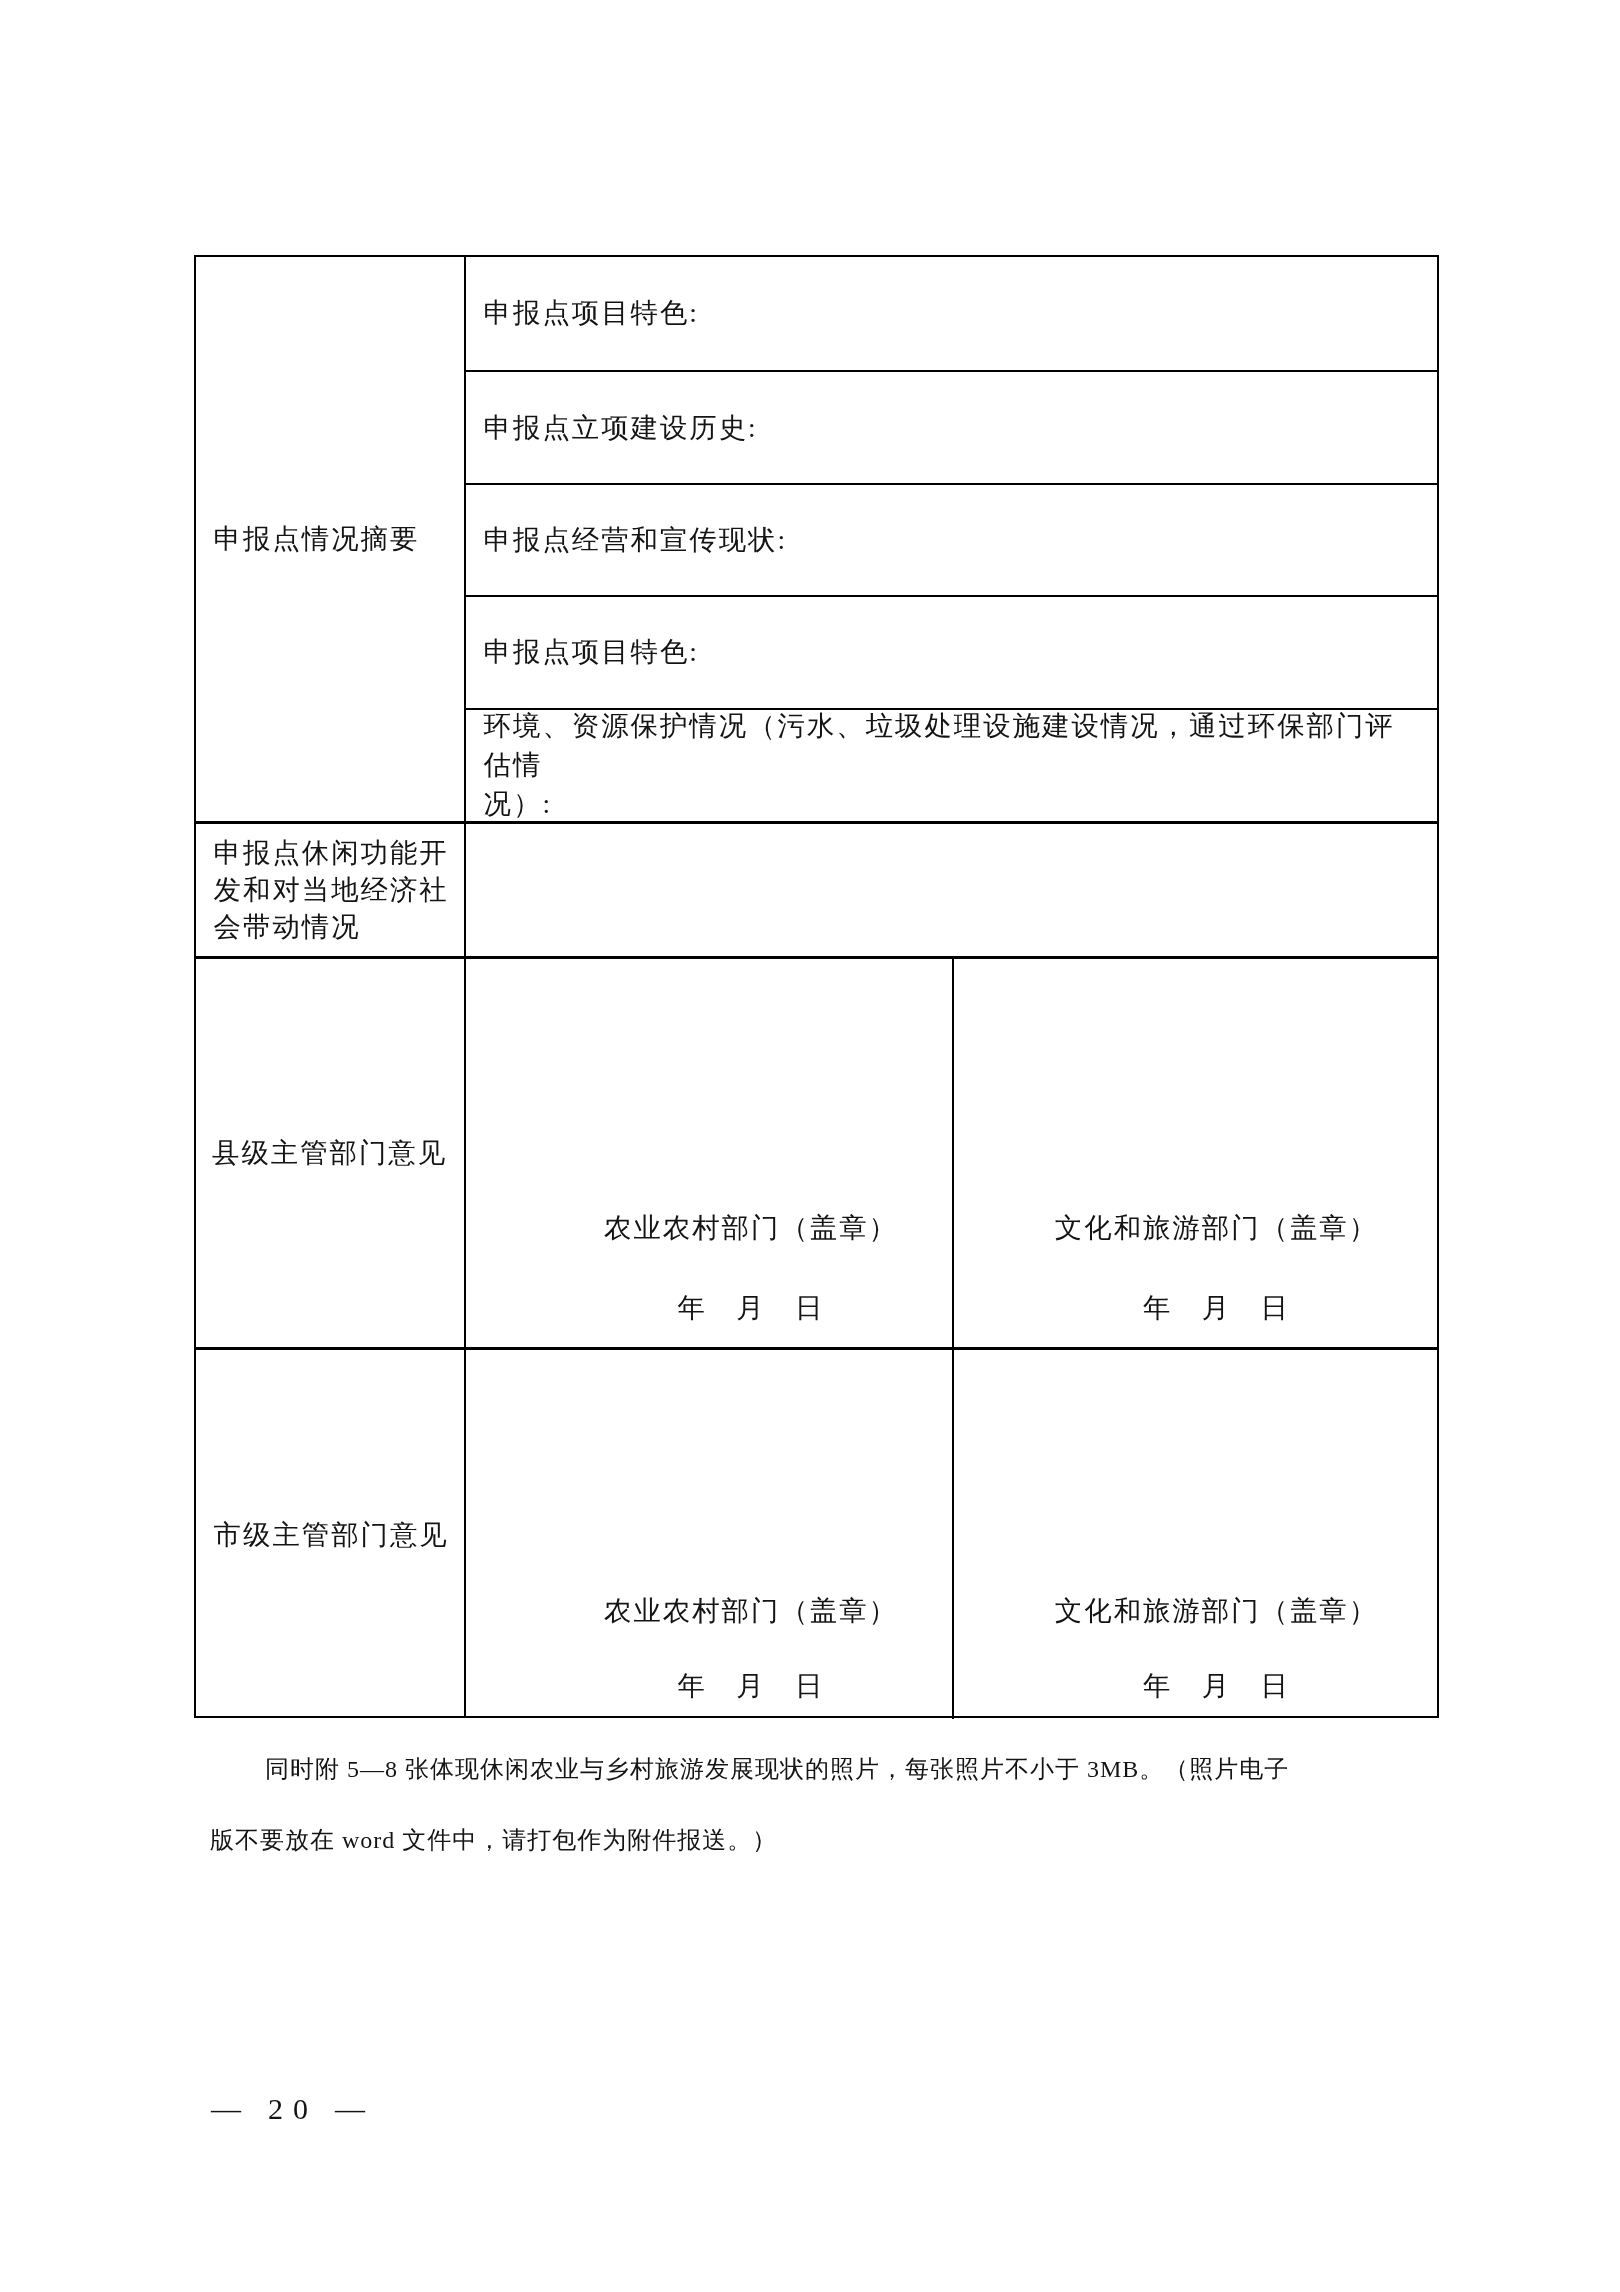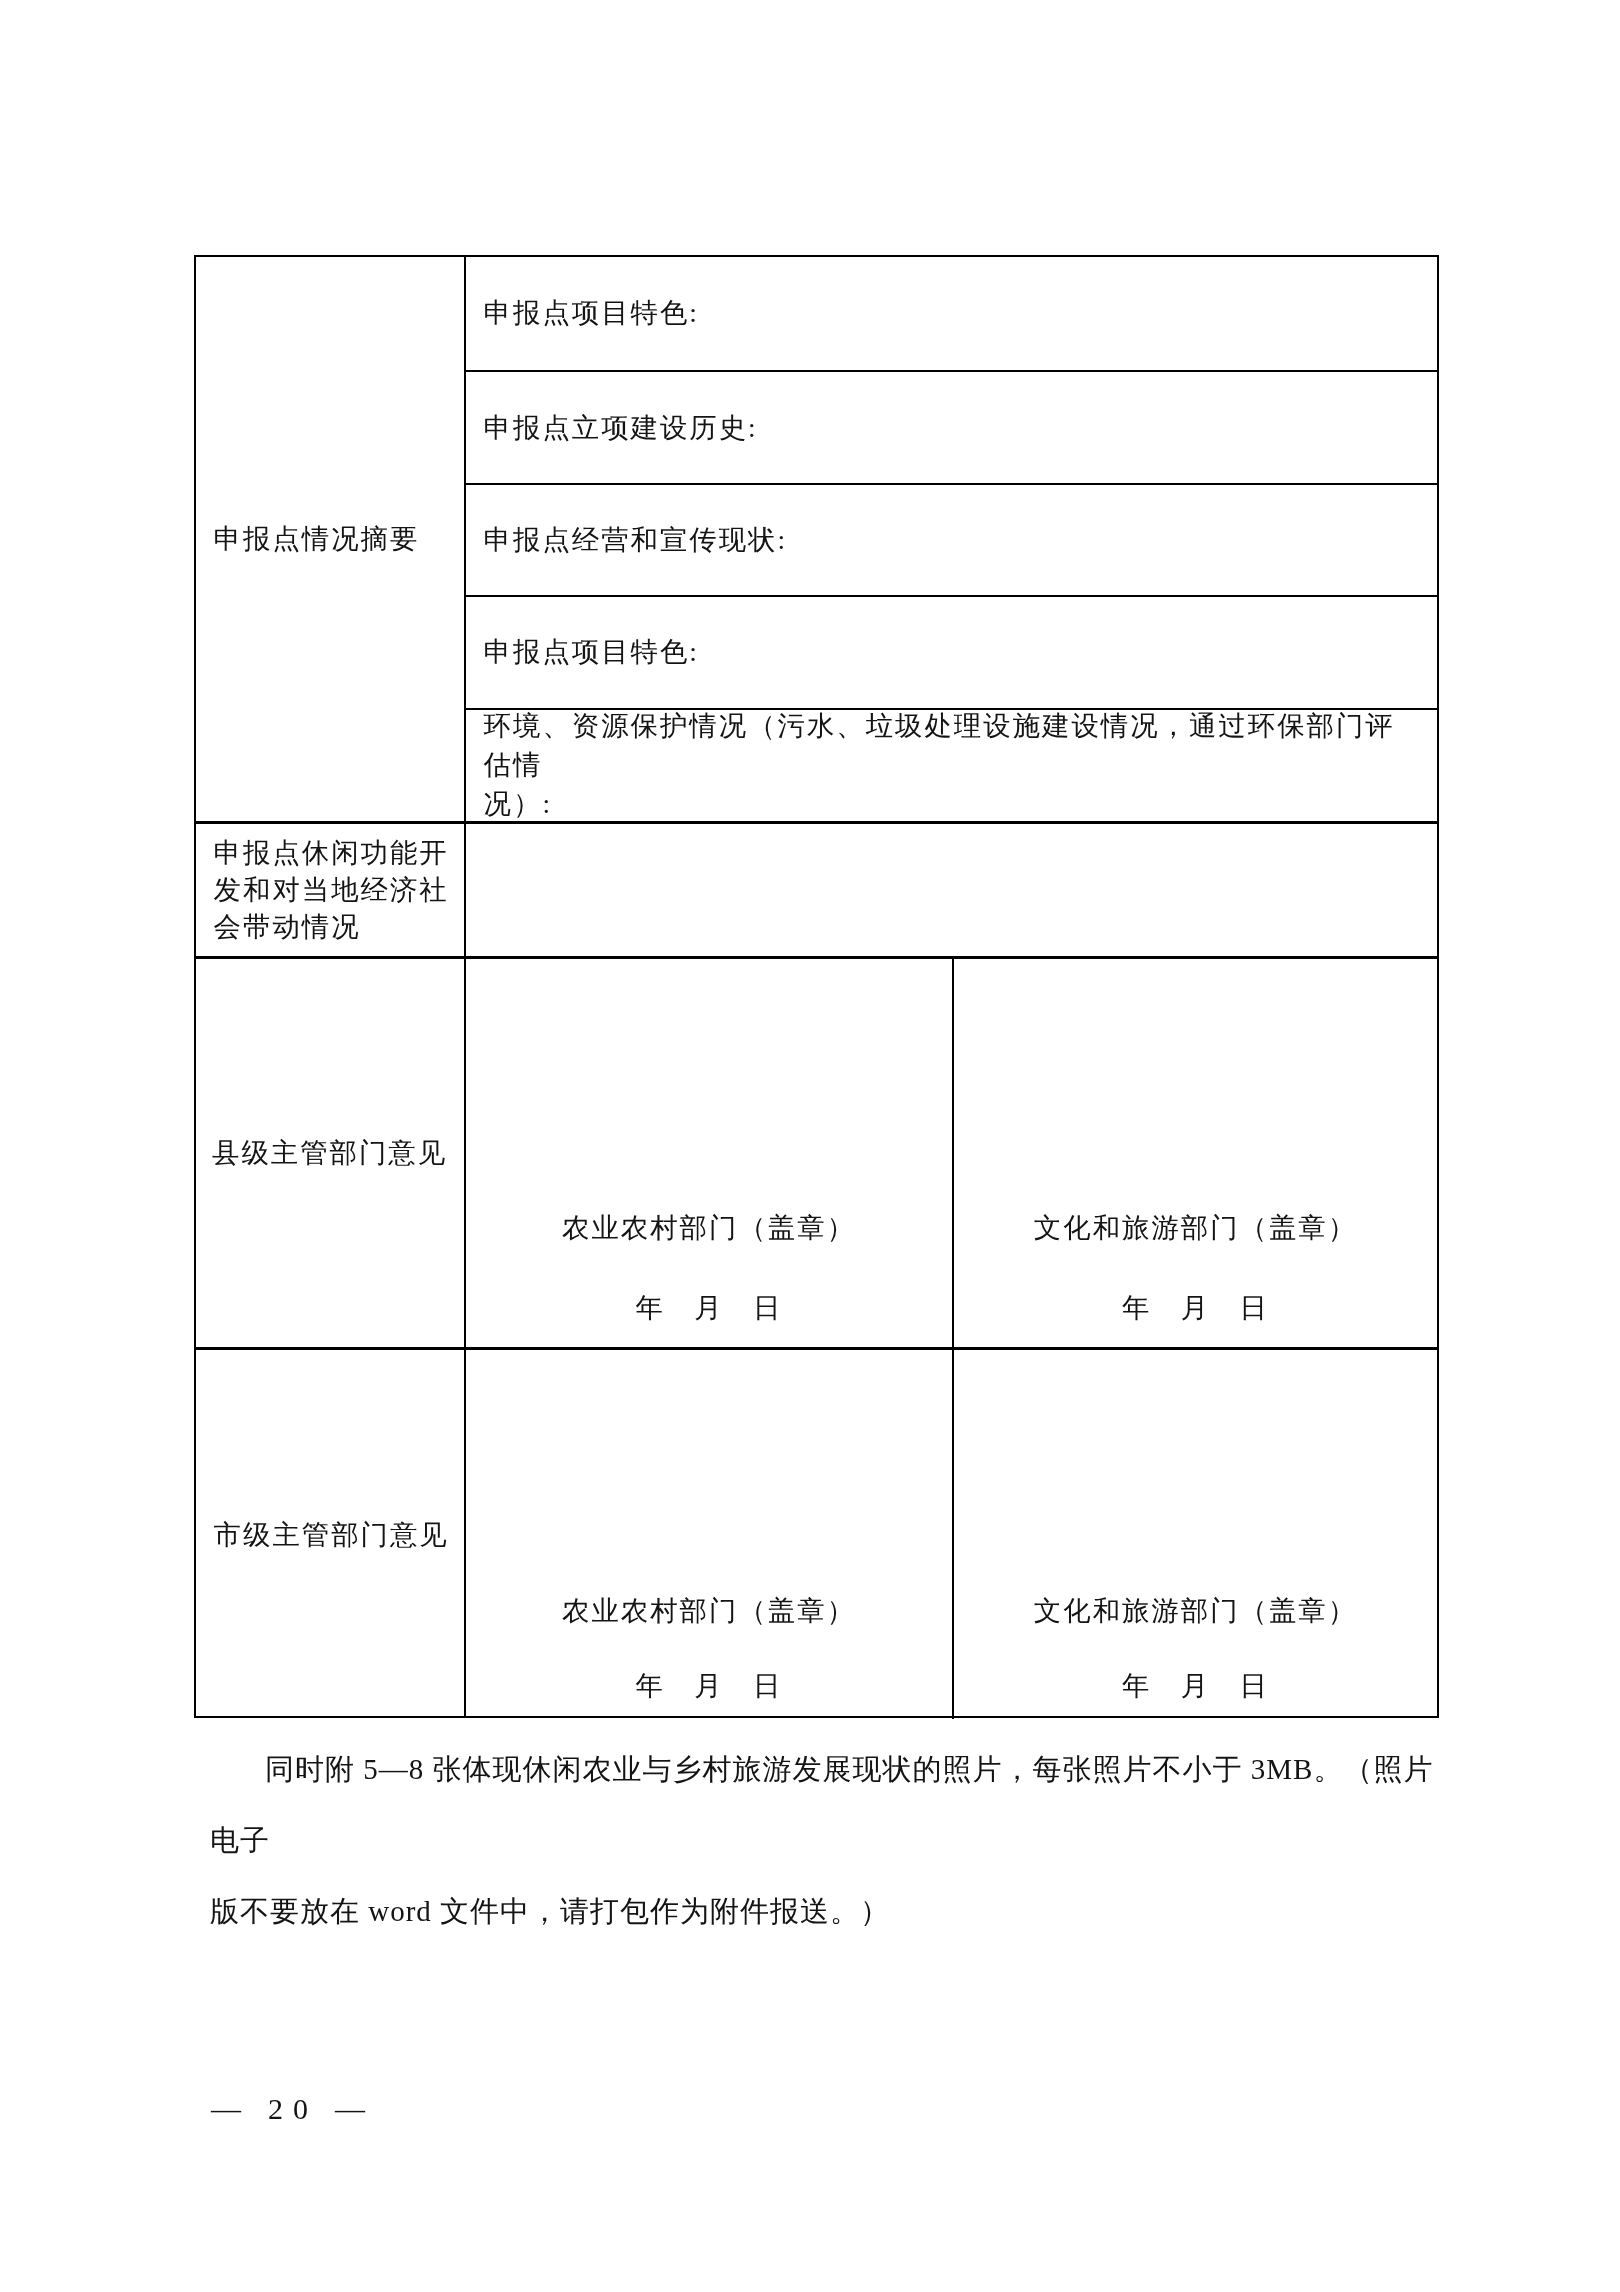--- a/index.html
+++ b/index.html
@@ -36,37 +36,37 @@
   .summary-label{top:0;height:564px;font-family:Liberation Serif, serif;}
   .row1{top:0;height:113px;}
   .row2{top:115px;height:112px;}
   .row3{top:228px;height:110px;}
   .row4{top:340px;height:111px;}
   .row5{top:453px;height:111px;}
   .dev-label{top:567px;height:132px;line-height:37px;}
   .dev-content{left:270px;right:0;top:567px;height:132px;}
   .county-label{top:702px;height:388px;padding-left:16px;}
   .city-label{top:1093px;height:370px;}
-  .opinion-cell{position:absolute;box-sizing:border-box;}
+  .opinion-cell{position:absolute;box-sizing:border-box;margin-left:42px;}
   .county-row{top:702px;height:388px;}
   .city-row{top:1093px;height:370px;}
   .agri-col{left:270px;width:486px;}
   .culture-col{left:758px;right:0;}
   .stamp-line,.date-line{
     position:absolute;left:0;right:0;text-align:center;
     font-size:27.4px;letter-spacing:2px;line-height:33px;
   }
   .county-row .stamp-line{top:253px;}
   .county-row .date-line{top:333px;}
   .city-row .stamp-line{top:245px;}
   .city-row .date-line{top:320px;}
   
   .attachment-note{
     position:absolute;left:210px;top:1734px;width:1231px;
-    font-size:29px;letter-spacing:1px;line-height:71px;
+    font-size:24px;letter-spacing:1px;line-height:71px;
     text-indent:55px;white-space:pre-line;
   }
   .page-number{
     position:absolute;left:211px;top:2092px;
     font-size:30px;letter-spacing:9.8px;
   }
 </style>
 </head>
 <body>
 

